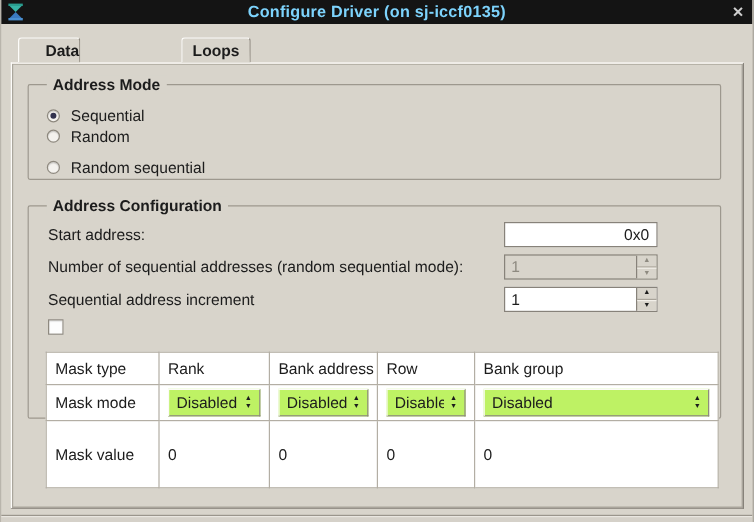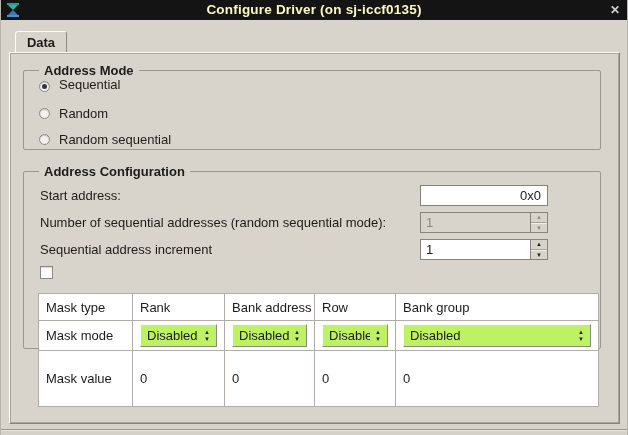--- a/index.html
+++ b/index.html
@@ -6,36 +6,36 @@
   body { background:#555; font-family:"Liberation Sans", sans-serif; }
   .window {
     position:relative; width:628px; height:435px; overflow:hidden;
     background:#d8d4cb; color:#1c1c1c; font-size:13px;
     border-left:1px solid #b9b5ac; border-right:1px solid #b9b5ac;
   }
   
   .titlebar { position:absolute; top:0; left:0; right:0; height:20px; background:#141414; }
   .titlebar .title {
     position:absolute; left:0; right:0; top:2px; text-align:center;
-    color:#fef9c3; font-weight:bold; font-size:13.5px; letter-spacing:.2px;
+    color:#7dd3fc; font-weight:bold; font-size:13.5px; letter-spacing:.2px;
   }
   .hourglass { position:absolute; left:4px; top:2px; width:16px; height:16px; }
   .close-btn {
     position:absolute; right:7px; top:2px; color:#cfcfcf; font-weight:bold;
     font-size:12px; cursor:default; line-height:16px;
   }
   
   .tab {
     position:absolute; background:#d8d4cb; font-weight:bold; text-align:center;
     border:1px solid #8e897f; border-bottom:none;
     border-top-color:#fdfcfa; border-left-color:#fdfcfa;
     border-radius:3px 3px 0 0; display:flex; align-items:center; justify-content:center;
     z-index:2; cursor:default;
   }
-  .tab-data   { left:14px;  top:31px; width:52px; height:21px; }
+  .tab-data   { left:14px;  top:31px; width:52px; height:21px;justify-content:flex-end; }
   .tab-address{ left:68px;  top:27px; width:80px; height:26px;
                 border-top:3px solid #26265e; z-index:4; }
   .tab-loops  { left:150px; top:31px; width:58px; height:21px; }
   
   .panel {
     position:absolute; left:8px; top:52px; width:611px; height:372px;
     background:#d8d4cb; z-index:1;
     border:1px solid; border-color:#fdfcfa #87827a #87827a #fdfcfa;
     box-shadow:0 0 0 1px #aaa69c inset;
   }
@@ -120,27 +120,30 @@
       <polygon points="8,8 13,13 3,13" fill="#3a7abf"></polygon>
       <rect x="2" y="13" width="12" height="2" fill="#4a8fd0"></rect>
     </svg>
     <div class="title">Configure Driver (on sj-iccf0135)</div>
     <div class="close-btn">✕</div>
   </div>
 
   <div class="tab tab-data">
     <span>Data</span>
   </div>
+  <div class="tab tab-loops">
+    <span>Loops</span>
+  </div>
 
   <div class="panel"></div>
 
   <div class="group group-mode">
     <span class="group-legend">Address Mode</span>
 
-    <div class="radio-row" style="top:6px;align-items:flex-end;">
+    <div class="radio-row" style="top:18px;">
       <span class="radio-circle checked"></span>
       <span>Sequential</span>
     </div>
     <div class="radio-row" style="top:35px;">
       <span class="radio-circle"></span>
       <span>Random</span>
     </div>
     <div class="radio-row" style="top:61px;">
       <span class="radio-circle"></span>
       <span>Random sequential</span>

